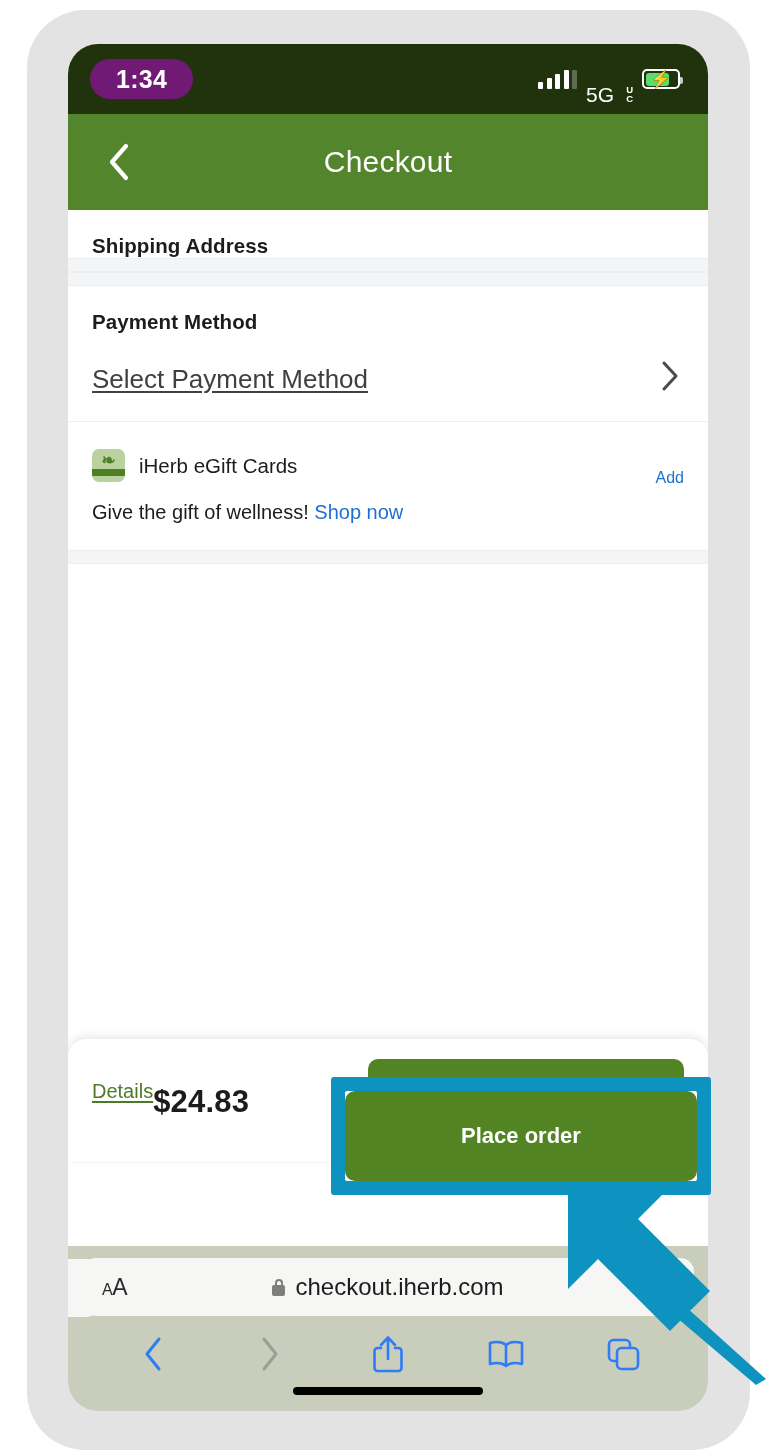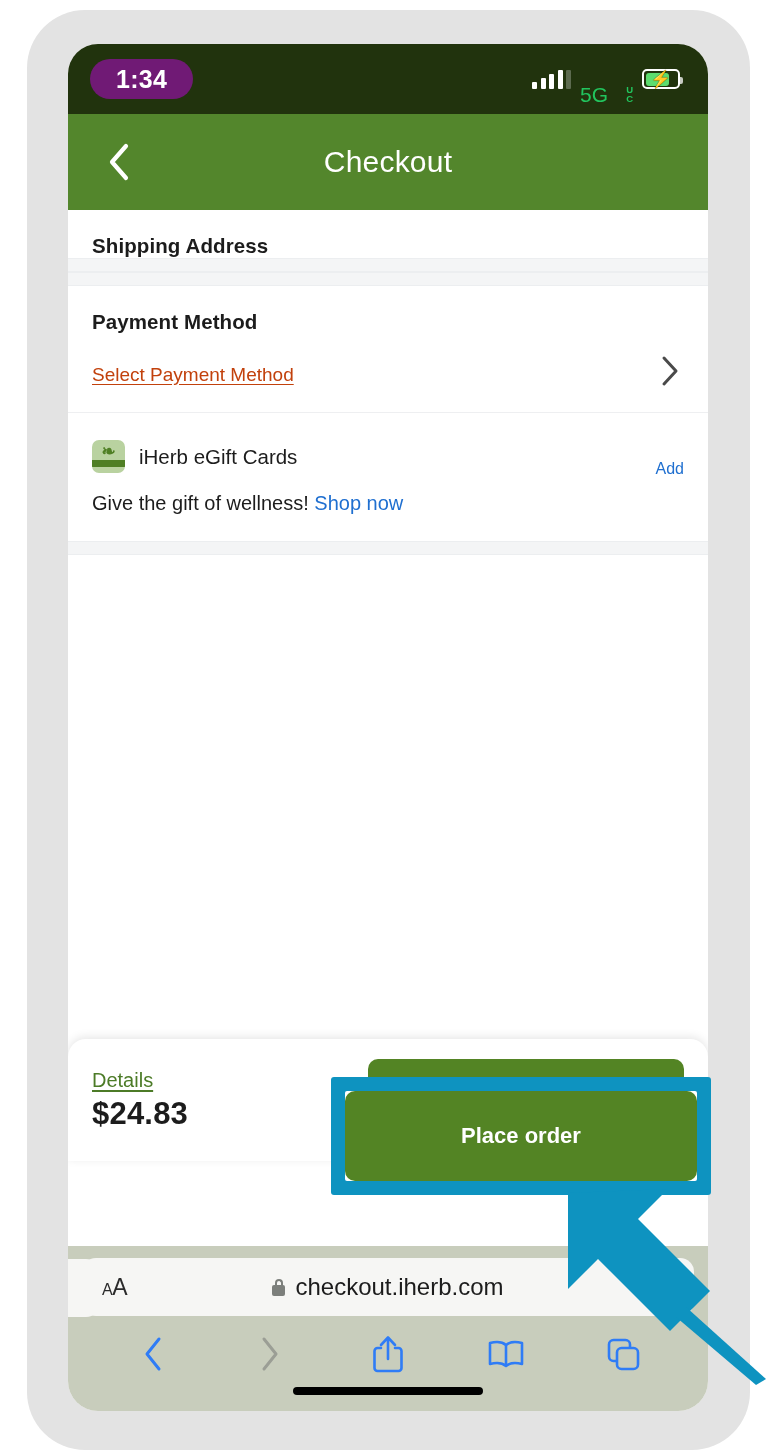--- a/index.html
+++ b/index.html
@@ -40,21 +40,21 @@
     line-height:1.15;
   }
   .status-right{ display:flex; align-items:center; gap:9px; }
   .sig{ display:flex; align-items:flex-end; gap:3.5px; height:20px; }
   .sig i{ display:block; width:5px; background:#ffffff; border-radius:1px; }
   .sig i.b1{ height:7px; }
   .sig i.b2{ height:11px; }
   .sig i.b3{ height:15px; }
   .sig i.b4{ height:19px; }
   .sig i.dim{ background:#5d6b4f; }
-  .net{ color:#22c55e; font-size:21px; font-weight:500; display:flex; align-items:center; gap:18px;margin-top:31px;}
+  .net{ color:#ffffff; font-size:21px; font-weight:500; display:flex; align-items:center; gap:12px;margin-top:31px;}
   .net .uc{ display:flex; flex-direction:column; font-size:9.5px; line-height:9px; font-weight:600; padding-bottom:1px;}
   .batt{ position:relative; width:38px; height:20px; border:2px solid #ffffff; border-radius:5px; }
   .batt::after{ content:""; position:absolute; right:-5px; top:6px; width:3px; height:7px; background:#ffffff; border-radius:0 2px 2px 0; opacity:.75;}
   .batt .fill{ position:absolute; left:1.5px; top:1.5px; bottom:1.5px; width:68%; background:#5ddc6e; border-radius:3px;}
   .bolt{ position:absolute; left:50%; top:50%; transform:translate(-50%,-50%); color:#ffffff; font-size:17px; line-height:1; text-shadow:0 0 1px #21330d;}
 
   
   .navbar{
     position:relative; height:96px; background:#53862c;
     display:flex; align-items:center;
@@ -83,21 +83,21 @@
   .chev{ flex:0 0 auto; margin-left:14px; margin-right:4px; }
 
   .addr-name{ font-size:20.5px; font-weight:700; color:#1c1c1c; padding-top:26px; }
   .addr-lines{ padding:12px 0 26px 0; }
   .addr-lines div{ font-size:19.5px; color:#6c6f71; line-height:32.5px; }
 
   .ship-opt{ font-size:20.5px; font-weight:700; color:#1c1c1c; padding-top:26px; }
   .ship-eta{ font-size:19.5px; color:#6c6f71; padding:6px 0 26px 0; }
 
   .pay-link{
-    font-size:19px; color:#c2410c; font-weight:400;
+    font-size:26px; color:#404040; font-weight:400;
     text-decoration:underline; text-underline-offset:3px;
     padding:30px 0 26px 0; display:inline-block;
   }
 
   .gift-row{ display:flex; align-items:center; padding-top:22px; }
   .gift-ico{
     position:relative; width:33px; height:33px; border-radius:7px;
     background:#b9d2a0; flex:0 0 auto; margin-right:14px; overflow:hidden;
   }
   .gift-ico .band{ position:absolute; left:0; right:0; top:20px; height:7px; background:#4f7f24; }
@@ -111,21 +111,21 @@
 
   
   .actionbar{
     position:absolute; left:0; right:0; bottom:0;
     height:122px; background:#ffffff;
     border-radius:18px 18px 0 0;
     box-shadow:0 -2px 10px rgba(0,0,0,.10);
     display:flex; align-items:center; padding:0 24px;
     z-index:6;
   }
-  .totals{ display:flex; flex-direction:column; justify-content:center; }
+  .totals{ display:flex; flex-direction:row; justify-content:center; }
   .details-link{
     font-size:20px; color:#4c7b27; text-decoration:underline; text-underline-offset:3px;
     align-self:flex-start;
   }
   .total-amt{ font-size:31px; font-weight:700; color:#1c1c1c; margin-top:4px; letter-spacing:.2px; }
   .place-btn{
     margin-left:auto; width:316px; height:82px;
     background:#538424; color:#ffffff; border:none; border-radius:10px;
     font-family:"Liberation Sans", sans-serif;
     font-size:22px; font-weight:700; letter-spacing:.2px;

